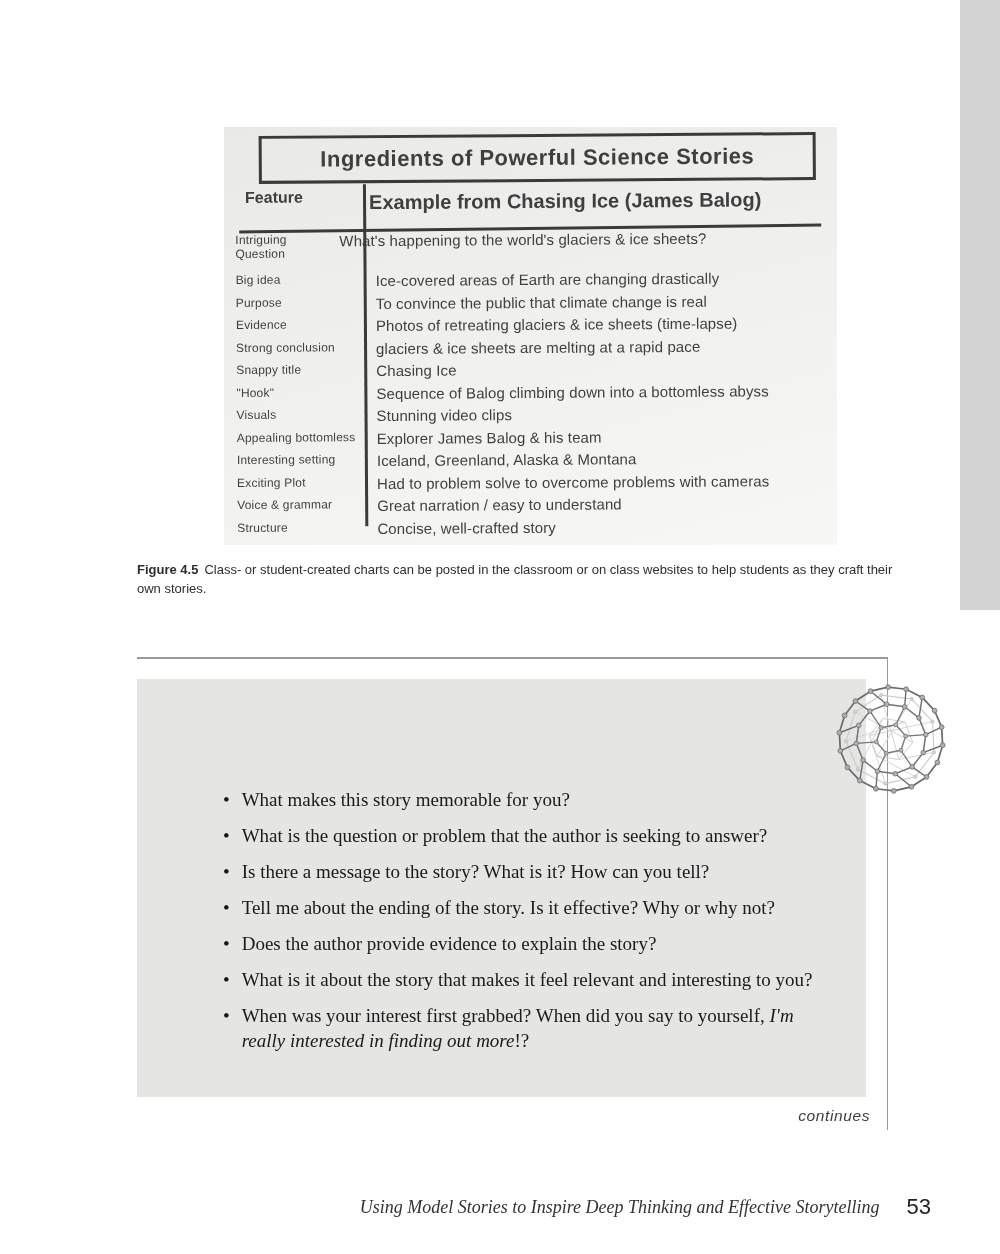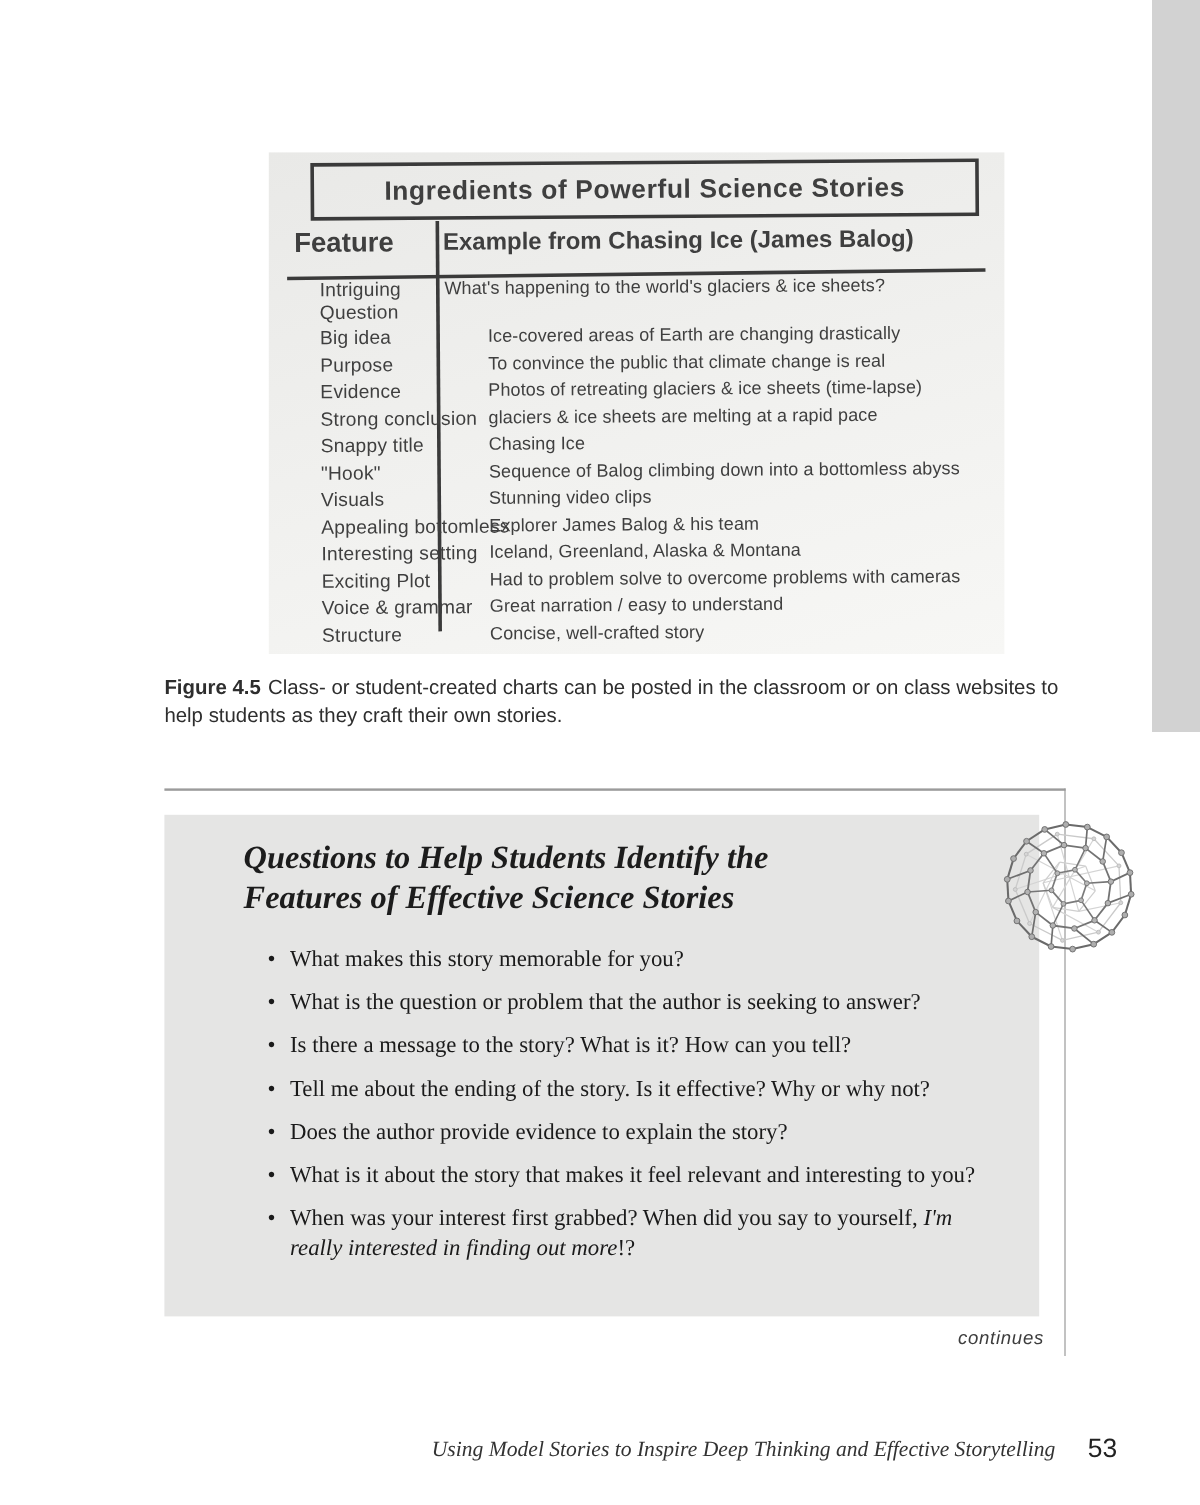--- a/index.html
+++ b/index.html
@@ -11,34 +11,34 @@
   .side-bar { position:absolute; left:960px; top:0; width:40px; height:610px; background:#d2d2d2; }
 
   
   .photo { position:absolute; left:224px; top:127px; width:613px; height:418px;
            background:linear-gradient(165deg,#e9e9e7 0%,#f1f1ef 55%,#f7f7f5 100%);
            color:#3f3f3f; }
   .wb-rot { position:absolute; inset:0; transform:rotate(-0.4deg); }
   .wb-title-box { position:absolute; left:36px; top:7px; width:557px; height:48px;
                   border:3px solid #3a3a3a; display:flex; align-items:center; justify-content:center; }
   .wb-title { font-size:22px; font-weight:bold; letter-spacing:0.5px; white-space:nowrap; }
-  .wb-head-feature { position:absolute; left:22px; top:60px; font-size:23px; font-weight:bold; }
+  .wb-head-feature { position:absolute; left:22px; top:60px; font-size:16px; font-weight:bold; }
   .wb-head-example { position:absolute; left:146px; top:63px; font-size:20px; font-weight:bold; white-space:nowrap; }
   .wb-divider { position:absolute; left:140px; top:56px; width:3px; height:342px; background:#3a3a3a; }
   .wb-head-rule { position:absolute; left:16px; top:100px; width:582px; height:3px; background:#3a3a3a; transform:rotate(-0.3deg); }
   .wb-rows { position:absolute; left:12px; top:104px; right:4px; }
   .wb-row { display:flex; align-items:flex-start; height:22.5px; }
   .wb-row.r0 { height:40px; }
-  .wb-feature { width:128px; flex:0 0 128px; font-size:16px; white-space:nowrap; line-height:1.2; letter-spacing:0.2px;margin-left:31px; }
+  .wb-feature { width:128px; flex:0 0 128px; font-size:12px; white-space:nowrap; line-height:1.2; letter-spacing:0.2px; }
   .wb-row.r0 .wb-feature { white-space:normal; width:92px; flex-basis:92px; }
   .wb-example { margin-left:12px; font-size:15px; white-space:nowrap; letter-spacing:0.1px; line-height:1.2; }
 
   
   .caption { position:absolute; left:137px; top:561px; width:772px;
-             font-size:17px; line-height:1.44; color:#2e2e2e; }
+             font-size:13px; line-height:1.44; color:#2e2e2e; }
   .cap-label { font-weight:bold; margin-right:6px; }
 
   
   .rule-top   { position:absolute; left:137px; top:657px; width:751px; height:1.5px; background:#9b9b9b; }
   .rule-right { position:absolute; left:886.5px; top:657px; width:1.5px; height:473px; background:#9b9b9b; }
 
   
   .qbox { position:absolute; left:137px; top:679px; width:729px; height:418px; background:#e5e5e4; }
   .qhead { position:absolute; left:66px; top:18px; font-family:"Liberation Serif", serif;
            font-style:italic; font-weight:bold; font-size:27px; line-height:34px; color:#1c1c1c; }
@@ -132,21 +132,20 @@
         </div>
     </div>
   </figure>
 
   <p class="caption"><span class="cap-label">Figure 4.5</span><span>Class- or student-created charts can be posted in the classroom or on class websites to help students as they craft their own stories.</span></p>
 
   <div class="rule-top"></div>
   <div class="rule-right"></div>
 
   <section class="qbox">
-    <h2 class="qhead"><span>Questions to Help Students Identify the</span><br><span>Features of Effective Science Stories</span></h2>
     <ul class="qlist" id="qlist">
         <li>
           <span class="blt">•</span>
           <span class="btx"><span>What makes this story memorable for you?</span></span>
         </li>
         <li>
           <span class="blt">•</span>
           <span class="btx"><span>What is the question or problem that the author is seeking to answer?</span></span>
         </li>
         <li>

